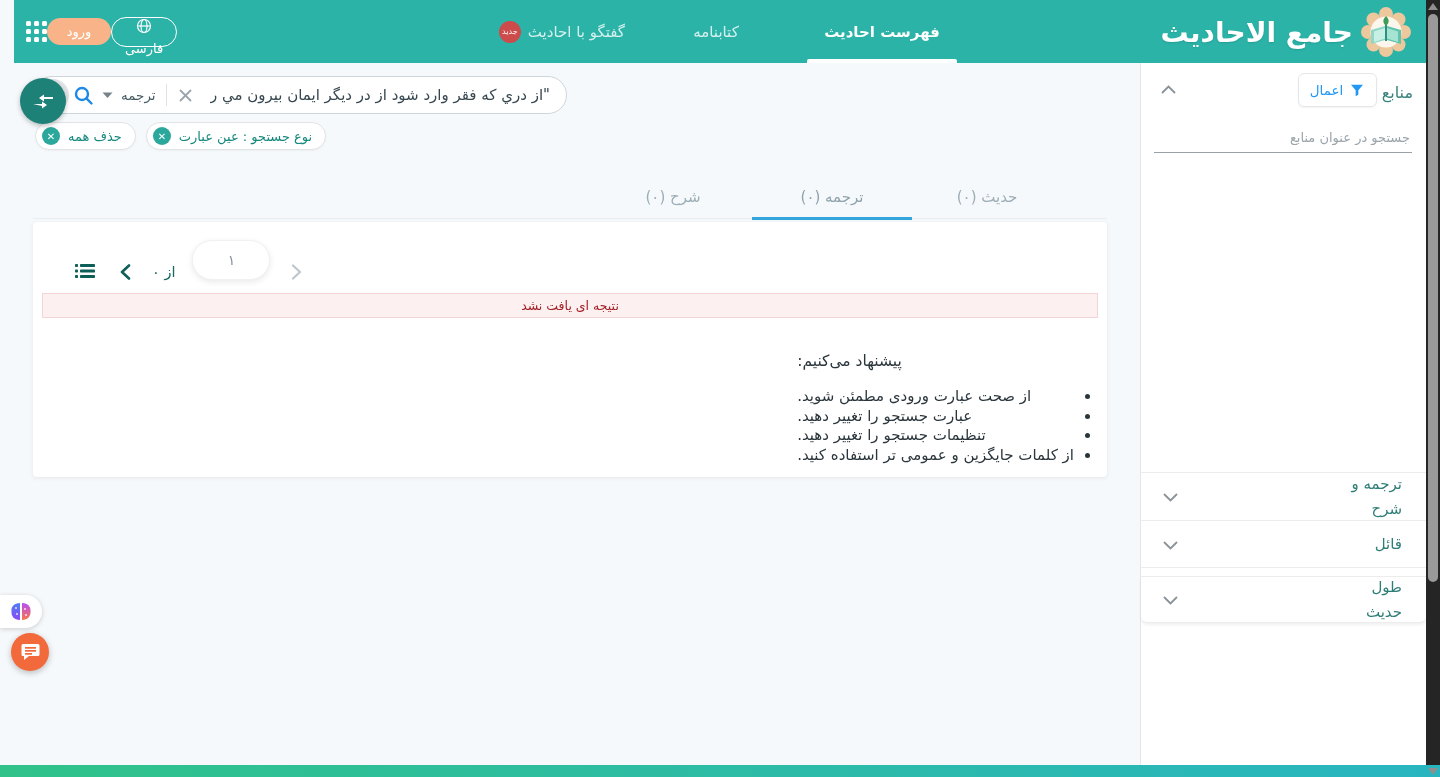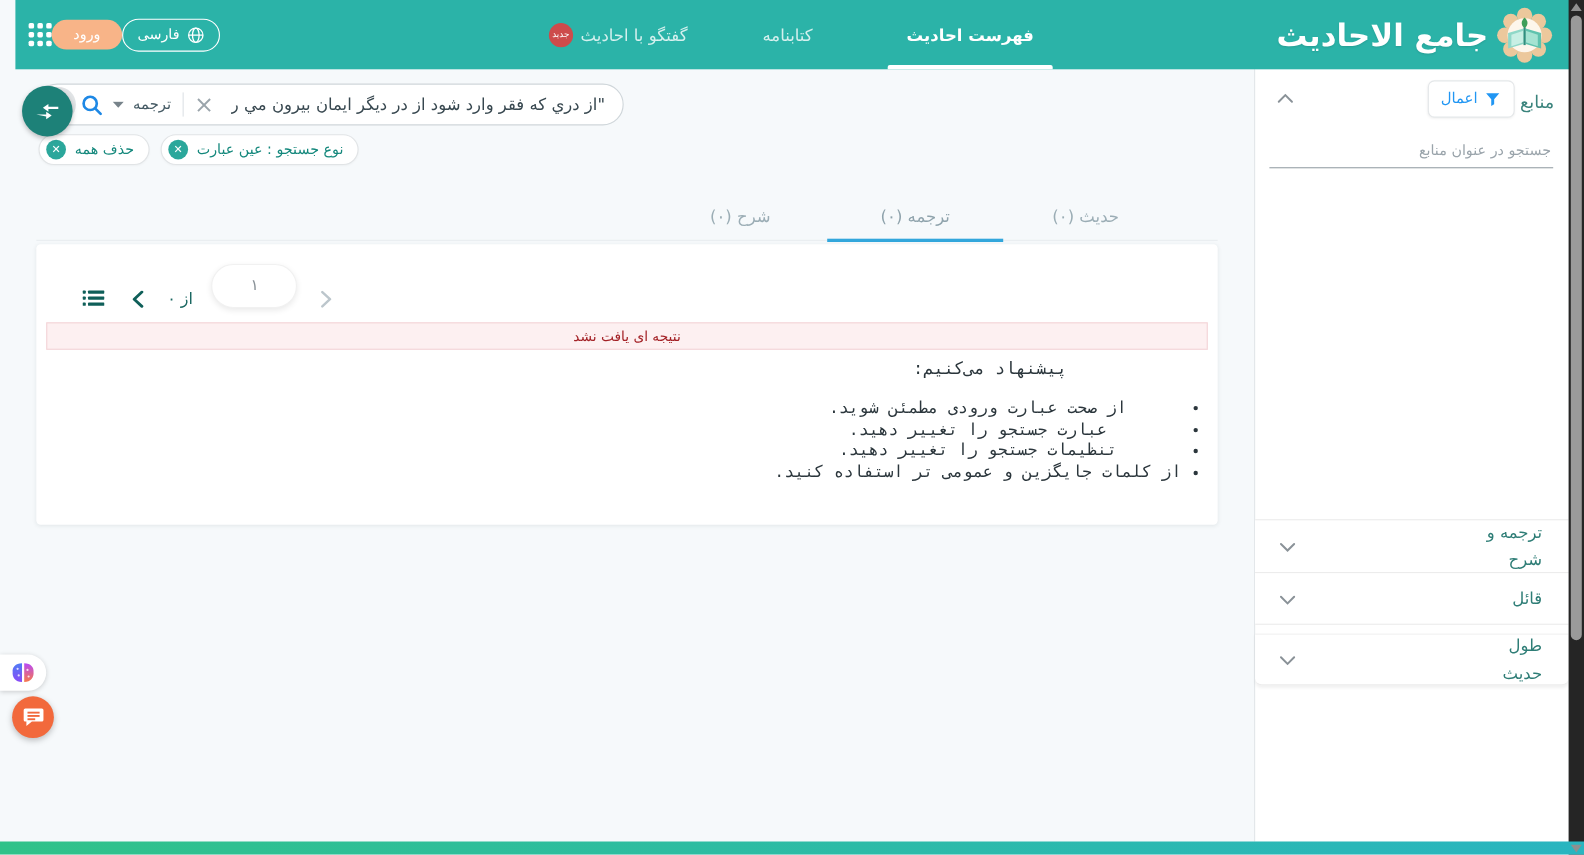--- a/index.html
+++ b/index.html
@@ -27,21 +27,21 @@
   .nav-tab.t1 { width:150px; }
   .nav-tab.t2 { width:110px; }
   .nav-tab.active { color:#fff; font-weight:bold; }
   .nav-underline { position:absolute; bottom:0; right:0; width:150px; height:4px; background:#fff; border-radius:2px 2px 0 0; }
   .nav-group { display:flex; align-items:center; gap:7px; }
   .badge-new { width:22px; height:22px; border-radius:50%; background:#cd4b4b; color:#fff; font-size:8px; display:flex; align-items:center; justify-content:center; }
   .header-left { position:absolute; top:0; left:12px; height:63px; display:flex; direction:ltr; align-items:center; }
   .apps-grid { width:21px; height:21px; display:grid; grid-template-columns:repeat(3,5px); grid-template-rows:repeat(3,5px); gap:3px; cursor:pointer; }
   .apps-grid i { background:#fff; border-radius:1.5px; }
   .btn-login { min-width:64px; height:27px; background:#f8b488; border:none; border-radius:14px; color:#fff; font-size:13px; font-family:inherit; cursor:pointer; padding:0 14px; }
-  .btn-lang { height:30px; display:flex; direction:rtl; align-items:center; gap:7px; border:1px solid #fff; border-radius:16px; background:transparent; color:#fff; font-size:13px; font-family:inherit; padding:0 13px; cursor:pointer; }
+  .btn-lang { height:30px; display:flex; direction:rtl; align-items:center; gap:7px; border:1px solid #fff; border-radius:16px; background:transparent; color:#fff; font-size:13px; font-family:inherit; padding:0 13px; cursor:pointer;flex-direction:column; }
 
   
   .main { position:absolute; top:63px; right:300px; left:0; bottom:12px; }
   .collapse-fab { position:absolute; top:15px; left:20px; width:46px; height:46px; border-radius:50%; background:#1d8178; border:none; box-shadow:0 2px 5px rgba(0,0,0,.25); cursor:pointer; display:flex; align-items:center; justify-content:center; z-index:5; }
 
   .search-pill { position:absolute; top:13px; left:33px; width:534px; height:38px; background:#fff; border:1px solid #cfd6da; border-radius:19px; display:flex; align-items:center; direction:rtl; padding:0 4px 0 3px; }
   .search-input { flex:1; border:none; outline:none; background:transparent; font-family:inherit; font-size:15px; color:#37474f; text-align:right; padding:0 12px; direction:rtl; }
   .icon-btn { border:none; background:transparent; cursor:pointer; display:flex; align-items:center; justify-content:center; padding:0 4px; }
   .v-div { width:1px; height:22px; background:#dde2e5; margin:0 6px; }
   .scope-label { color:#455a64; font-size:13.5px; margin:0 4px; cursor:pointer; }
@@ -56,21 +56,21 @@
   .tab { position:absolute; top:0; height:44px; width:160px; display:flex; align-items:center; justify-content:center; color:#9badb5; font-size:15px; cursor:pointer; }
   .tab.active { color:#8fa3ac; }
   .tab.active::after { content:""; position:absolute; bottom:-1px; right:0; width:160px; height:3px; background:#33a7dc; }
   .tab.pos1 { left:874px; } .tab.pos2 { left:719px; } .tab.pos3 { left:560px; }
 
   .card { position:absolute; top:159px; right:33px; left:33px; height:255px; background:#fff; border-radius:4px; box-shadow:0 1px 4px rgba(30,50,60,.09); }
   .pager { position:absolute; top:14px; left:38px; height:44px; display:flex; direction:ltr; align-items:flex-end; gap:17px; }
   .pager .txt-of { color:#1a6761; font-size:14.5px; direction:rtl; }
   .page-input { width:78px; height:40px; border:1px solid #f1f1f1; border-radius:20px; box-shadow:0 2px 6px rgba(0,0,0,.09); text-align:center; color:#8a9298; font-size:14px; font-family:inherit; outline:none; }
   .alert { position:absolute; top:71px; right:9px; left:9px; height:25px; background:#fdf0f1; border:1px solid #f3d4d7; color:#a32025; font-size:12.5px; display:flex; align-items:center; justify-content:center; }
-  .suggest { position:absolute; top:104px; right:11px; text-align:center; color:#2b363c;font-family:Liberation Mono, monospace; }
+  .suggest { position:absolute; top:130px; right:11px; text-align:left; color:#2b363c; }
   .suggest-title { font-size:15.5px; margin-bottom:17px; }
   .suggest ul { list-style:disc; padding-right:22px; font-size:15px; line-height:19.7px; color:#2b363c; }
 
   
   .sidebar { position:absolute; top:63px; right:14px; width:286px; bottom:12px; background:#fff; border-left:1px solid #e6eaec; z-index:8; }
   .sidebar::before{ content:""; position:absolute; top:0; bottom:0; left:-1px; width:1px; background:#e3e7ea; }
   .sb-head { position:absolute; top:10px; right:0; left:0; height:40px; }
   .sb-title { position:absolute; right:13px; top:10px; color:#3a837c; font-size:16px; }
   .btn-apply { position:absolute; left:157px; top:0; width:79px; height:34px; background:#fff; border:1px solid #e4e7e9; border-radius:6px; box-shadow:0 1px 2px rgba(0,0,0,.05); display:flex; align-items:center; justify-content:center; gap:6px; color:#2196f3; font-size:13.5px; font-family:inherit; cursor:pointer; }
   .sb-collapse { position:absolute; left:20px; top:9px; border:none; background:transparent; cursor:pointer; }

